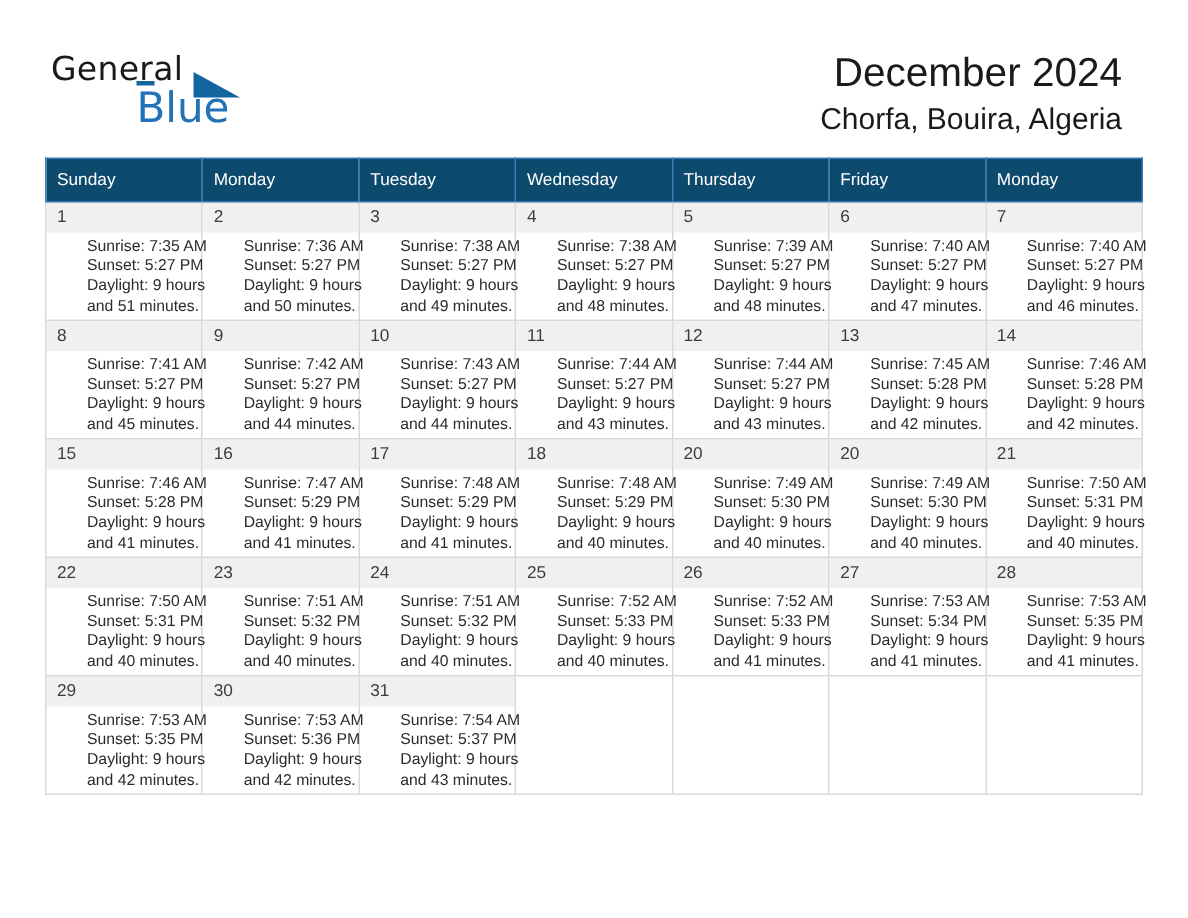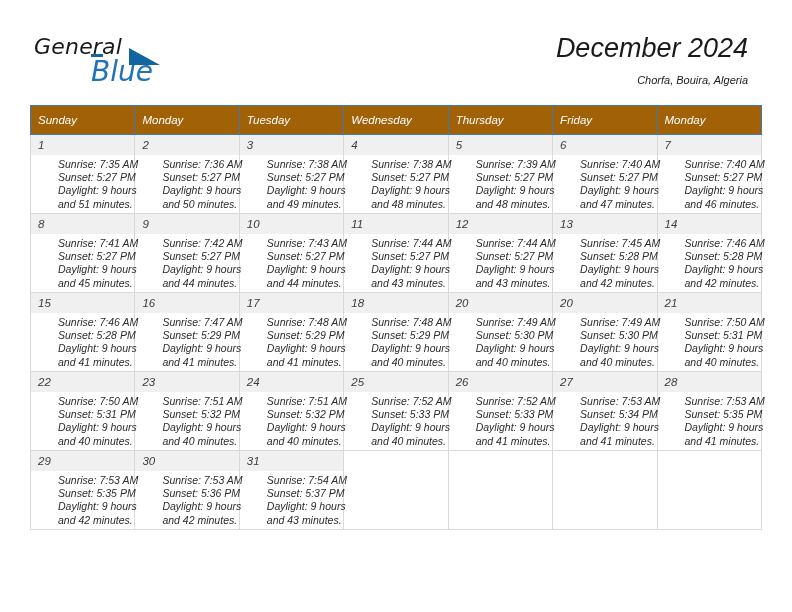--- a/index.html
+++ b/index.html
@@ -12,21 +12,20 @@
     height: 612px;
     font-family: "Liberation Sans", sans-serif;
     color: #000000;
     overflow: hidden;
   }
   .page {
     position: relative;
     width: 792px;
     height: 612px;
     box-sizing: border-box;
-    font-style: italic;
   }
 
   
   .header {
     position: absolute;
     left: 0;
     top: 0;
     width: 792px;
     height: 100px;
   }
@@ -80,38 +79,39 @@
   }
   .cal-title {
     font-size: 27px;
     color: #1a1a1a;
     line-height: 32px;
     white-space: nowrap;
     font-weight: normal;
     margin: 0;
   }
   .cal-subtitle {
-    font-size: 11px;
+    font-size: 20px;
     color: #1a1a1a;
     line-height: 20px;
     margin-top: 6px;
     white-space: nowrap;
+    text-align: center;
   }
 
   
   .calendar {
     position: absolute;
     left: 30px;
     top: 105px;
     width: 732px;
     border-collapse: collapse;
     table-layout: fixed;
   }
   .calendar th {
-    background: #a16207;
+    background: #0c4a6e;
     color: #ffffff;
     font-size: 11.5px;
     font-weight: normal;
     text-align: left;
     padding: 5px 0 5px 7px;
     height: 18px;
     border: 1px solid #3b79b8;
   }
   .calendar td {
     vertical-align: top;

